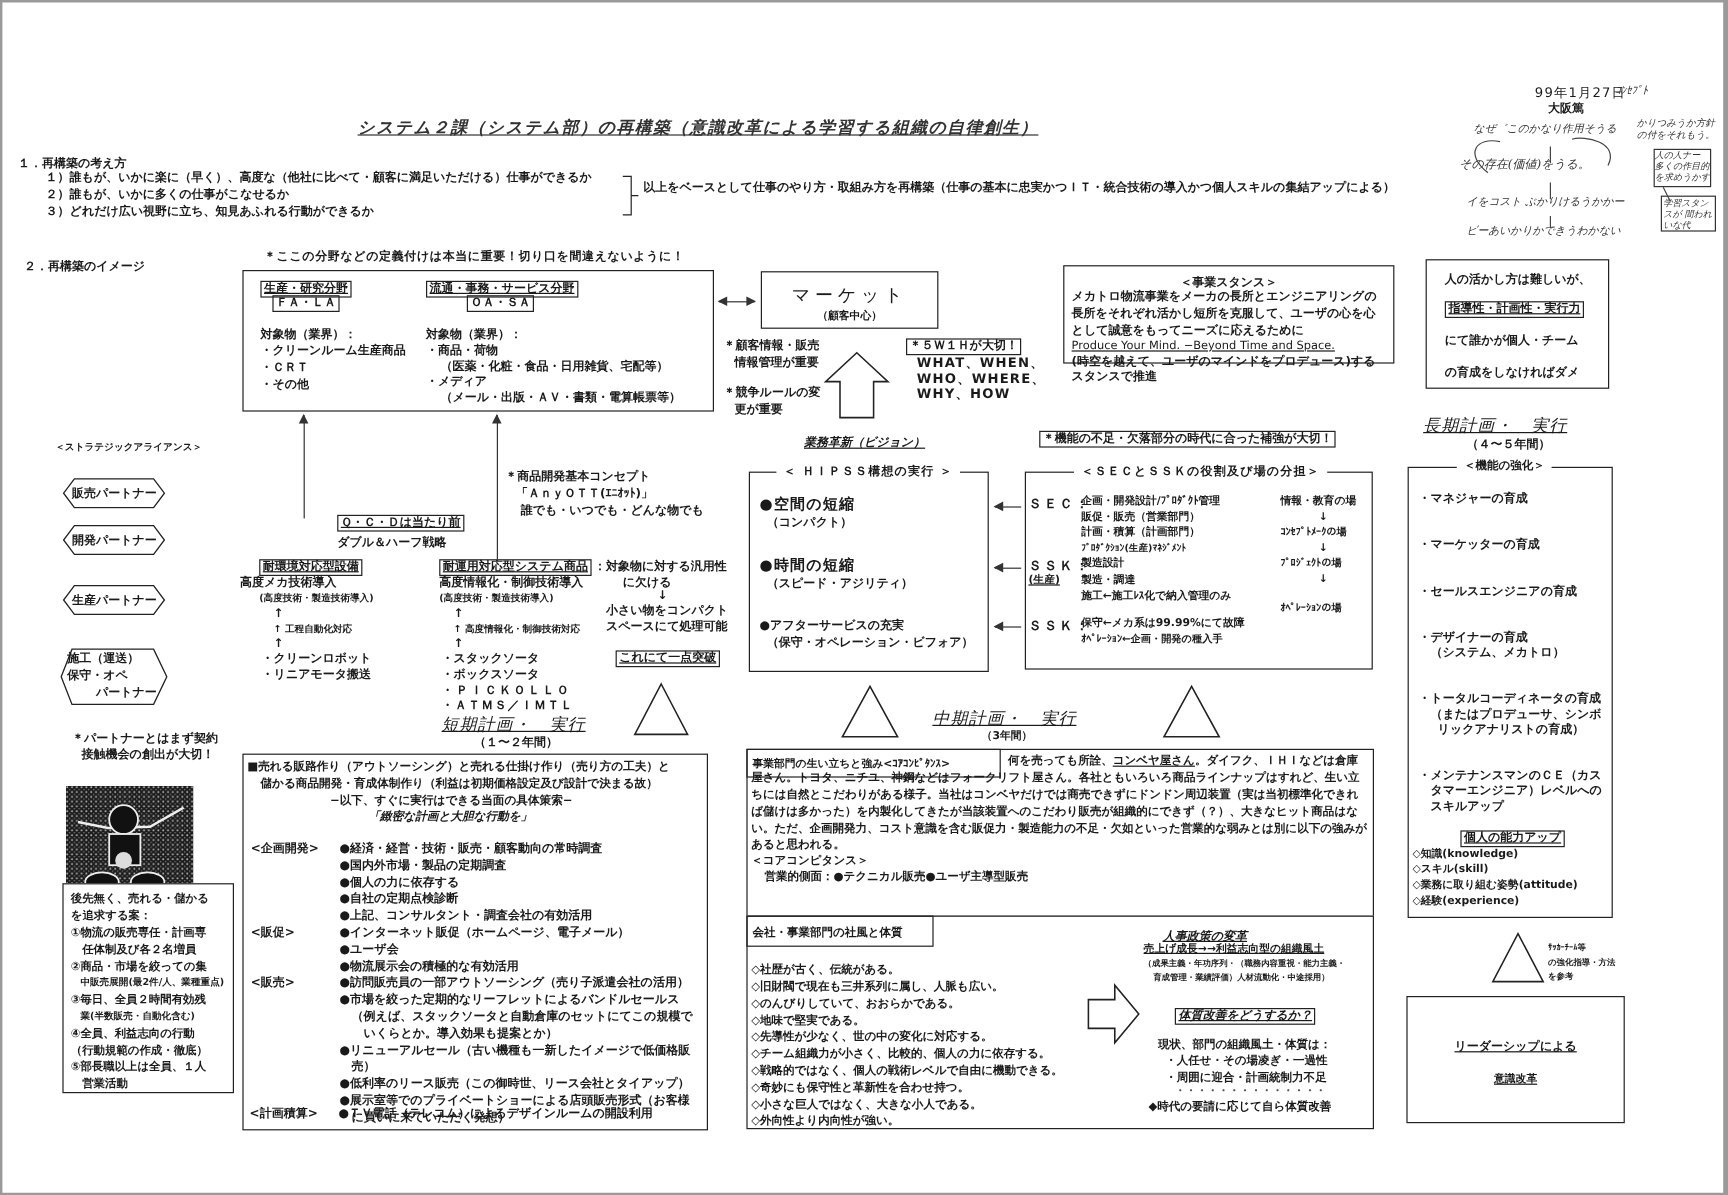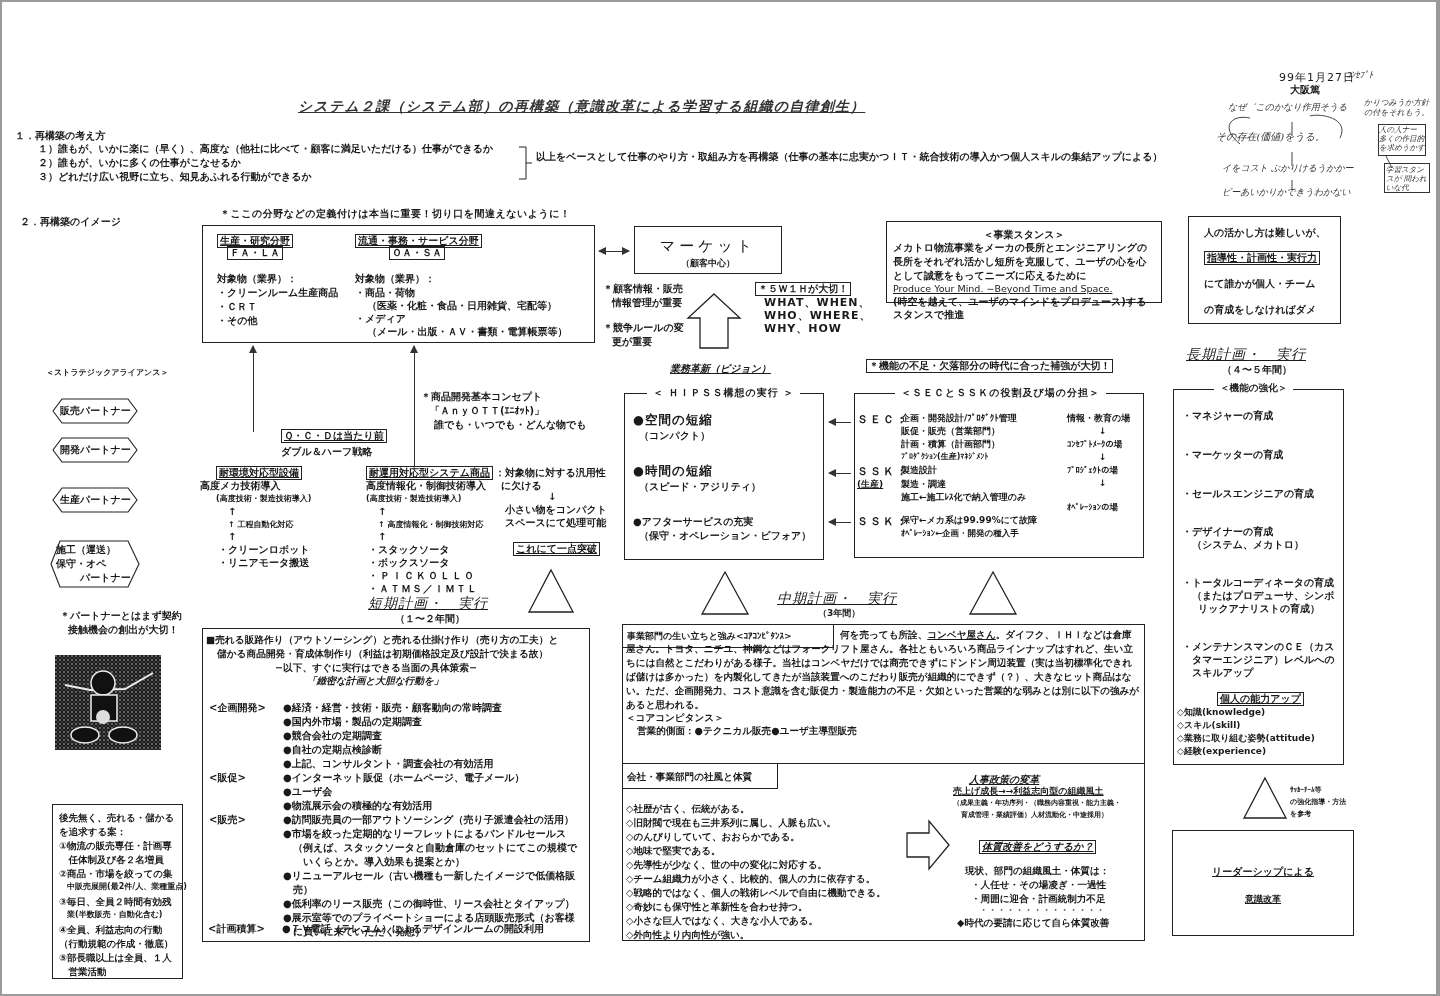--- a/index.html
+++ b/index.html
@@ -161,21 +161,21 @@
     <rect width="106" height="95" fill="url(#speck)"></rect>
     <path d="M10 30 L35 35 L70 34 L98 18" stroke="#eee" stroke-width="2" fill="none"></path>
     <circle cx="48" cy="28" r="12" fill="#111" stroke="#eee" stroke-width="1.5"></circle>
     <rect x="36" y="40" width="26" height="26" fill="#111" stroke="#eee" stroke-width="1.5"></rect>
     <circle cx="48" cy="62" r="7" fill="#ddd"></circle>
     <ellipse cx="30" cy="80" rx="14" ry="8" fill="#111" stroke="#eee" stroke-width="1.5"></ellipse>
     <ellipse cx="68" cy="80" rx="14" ry="8" fill="#111" stroke="#eee" stroke-width="1.5"></ellipse>
   </svg>
 </div>
 
-<div class="box" style="left:52px;top:804px;width:131px;height:175px;">
+<div class="box" style="left:52px;top:736px;width:143px;height:175px;">
   <div class="abs bold line" style="left:6px;top:6px;font-size:9.5px;">後先無く、売れる・儲かる</div>
   <div class="abs bold line" style="left:6px;top:20px;font-size:9.5px;">を追求する案：</div>
   <div class="abs bold line" style="left:6px;top:34px;font-size:9.5px;">①物流の販売専任・計画専</div>
   <div class="abs bold line" style="left:6px;top:48px;font-size:9.5px;">　任体制及び各２名増員</div>
   <div class="abs bold line" style="left:6px;top:62px;font-size:9.5px;">②商品・市場を絞っての集</div>
   <div class="abs bold line" style="left:6px;top:76px;font-size:8px;">　中販売展開(最2件/人、業種重点)</div>
   <div class="abs bold line" style="left:6px;top:90px;font-size:9.5px;">③毎日、全員２時間有効残</div>
   <div class="abs bold line" style="left:6px;top:104px;font-size:8px;">　業(半数販売・自動化含む)</div>
   <div class="abs bold line" style="left:6px;top:118px;font-size:9.5px;">④全員、利益志向の行動</div>
   <div class="abs bold line" style="left:6px;top:132px;font-size:9.5px;">（行動規範の作成・徹底）</div>
@@ -203,41 +203,41 @@
 <div class="abs bold line smallcaps" style="left:366px;top:493px;">(高度技術・製造技術導入)</div>
 <div class="abs bold line" style="left:378px;top:505px;">↑</div>
 <div class="abs bold line smallcaps" style="left:378px;top:519px;">↑ 高度情報化・制御技術対応</div>
 <div class="abs bold line" style="left:378px;top:530px;">↑</div>
 <div class="abs bold line" style="left:368px;top:543px;">・スタックソータ</div>
 <div class="abs bold line" style="left:368px;top:556px;">・ボックスソータ</div>
 <div class="abs bold line" style="left:368px;top:569px;letter-spacing:2px;">・ＰＩＣＫＯＬＬＯ</div>
 <div class="abs bold line" style="left:368px;top:582px;letter-spacing:1px;">・ＡＴＭＳ／ＩＭＴＬ</div>
 
 <div class="abs bold line" style="left:495px;top:466px;">：対象物に対する汎用性</div>
-<div class="abs bold line" style="left:501px;top:479px;">に欠ける</div>
+<div class="abs bold line" style="left:519px;top:479px;">に欠ける</div>
 <div class="abs bold line" style="left:548px;top:490px;">↓</div>
 <div class="abs bold line" style="left:505px;top:503px;">小さい物をコンパクト</div>
 <div class="abs bold line" style="left:505px;top:516px;">スペースにて処理可能</div>
 <div class="abs bold" style="left:513px;top:542px;"><span class="boxed ul">これにて一点突破</span></div>
 <svg class="tri" style="left:527px;top:568px;" width="48" height="46">
     <path d="M24 2 L46 44 H2 Z" fill="none" stroke="#222" stroke-width="1.3"></path>
   </svg>
 <div class="abs it ul" style="left:368px;top:595px;font-size:14px;letter-spacing:1px;">短期計画・　実行</div>
 <div class="abs bold" style="left:395px;top:612px;">（１〜２年間）</div>
 
 <div class="box" style="left:202px;top:628px;width:388px;height:314px;">
   <div class="abs bold line" style="left:3px;top:4px;font-size:9.7px;">■売れる販路作り（アウトソーシング）と売れる仕掛け作り（売り方の工夫）と</div>
   <div class="abs bold line" style="left:14px;top:18px;font-size:9.7px;">儲かる商品開発・育成体制作り（利益は初期価格設定及び設計で決まる故）</div>
   <div class="abs bold line" style="left:72px;top:32px;font-size:9.7px;">−以下、すぐに実行はできる当面の具体策索−</div>
   <div class="abs bold it line" style="left:104px;top:45px;font-size:9.7px;">「緻密な計画と大胆な行動を」</div>
 
   <div class="abs bold line" style="left:6px;top:72px;">&lt;企画開発&gt;</div>
   <div class="abs bold line" style="left:80px;top:72px;">●経済・経営・技術・販売・顧客動向の常時調査</div>
   <div class="abs bold line" style="left:80px;top:86px;">●国内外市場・製品の定期調査</div>
-  <div class="abs bold line" style="left:80px;top:100px;">●競合会社の定期調査</div>
+  <div class="abs bold line" style="left:80px;top:100px;">●個人の力に依存する</div>
   <div class="abs bold line" style="left:80px;top:114px;">●自社の定期点検診断</div>
   <div class="abs bold line" style="left:80px;top:128px;">●上記、コンサルタント・調査会社の有効活用</div>
 
   <div class="abs bold line" style="left:6px;top:142px;">&lt;販促&gt;</div>
   <div class="abs bold line" style="left:80px;top:142px;">●インターネット販促（ホームページ、電子メール）</div>
   <div class="abs bold line" style="left:80px;top:156px;">●ユーザ会</div>
   <div class="abs bold line" style="left:80px;top:170px;">●物流展示会の積極的な有効活用</div>
 
   <div class="abs bold line" style="left:6px;top:184px;">&lt;販売&gt;</div>
   <div class="abs bold line" style="left:80px;top:184px;">●訪問販売員の一部アウトソーシング（売り子派遣会社の活用）</div>

